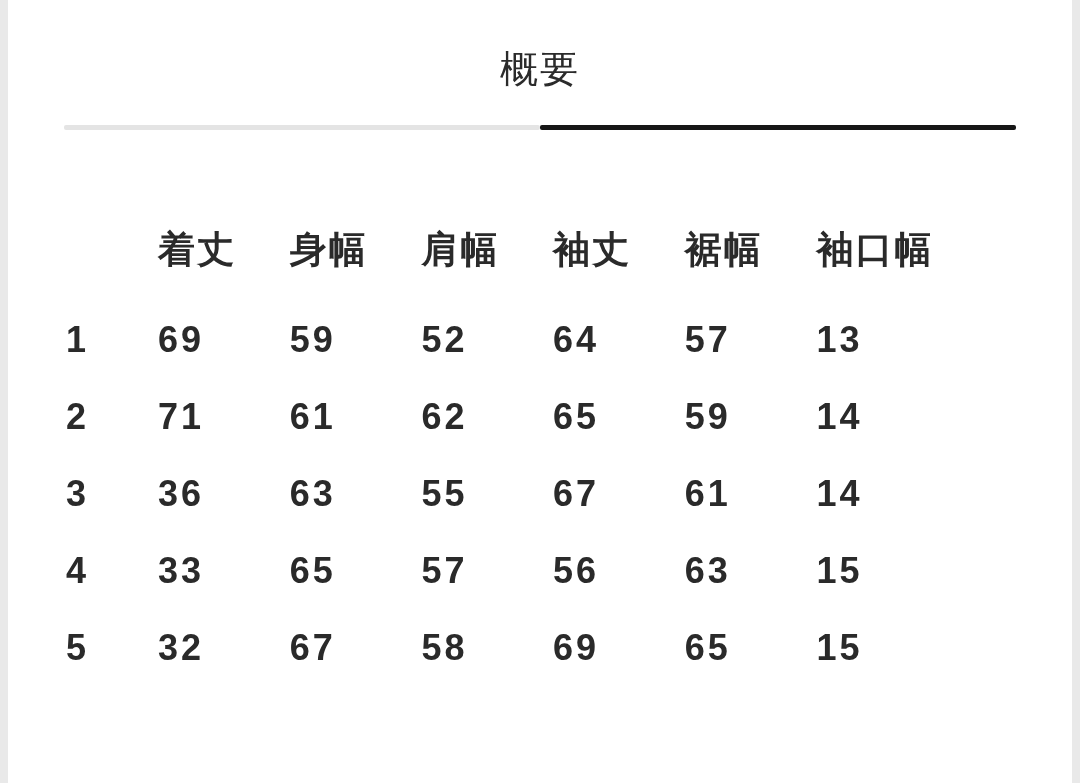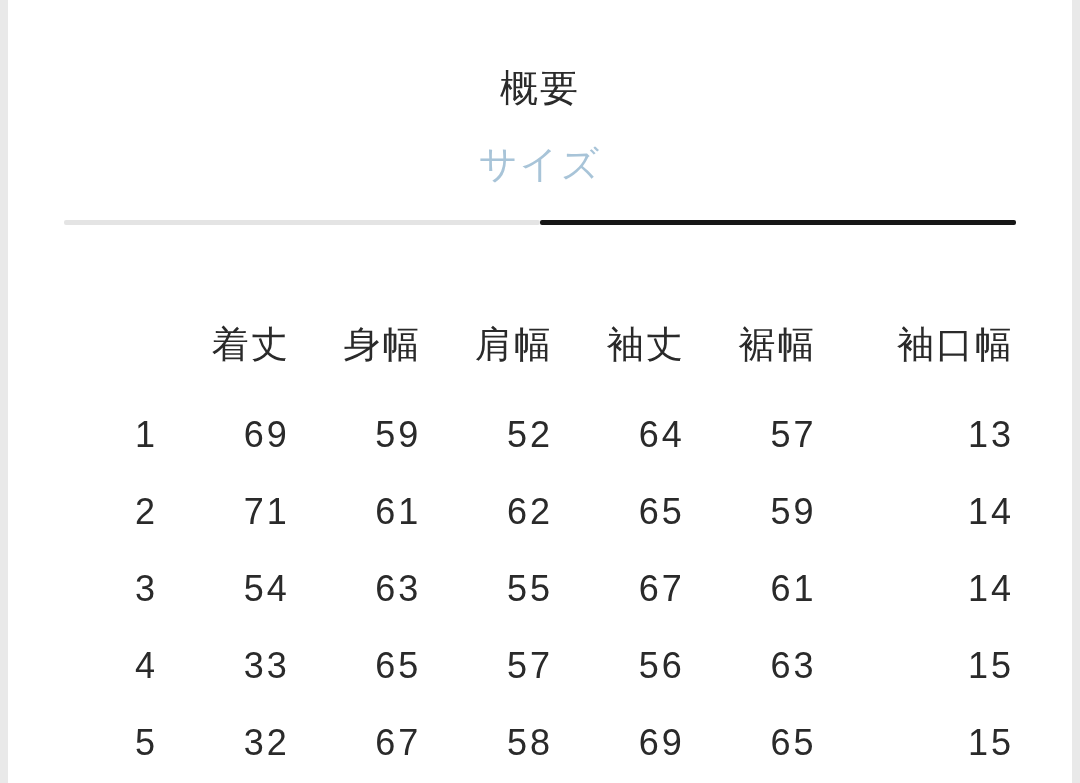--- a/index.html
+++ b/index.html
@@ -35,22 +35,21 @@
     bottom: 0;
     background: #ffffff;
     display: flex;
     flex-direction: column;
   }
 
   
   .tabs {
     display: flex;
     width: 100%;
-    margin-top: 68px;
-    flex-direction: column;
+    margin-top: 49px;
   }
   .tab {
     flex: 1 1 50%;
     text-align: center;
     font-size: 38px;
     line-height: 1.1;
     letter-spacing: 2px;
     padding-bottom: 34px;
     cursor: pointer;
     user-select: none;
@@ -79,22 +78,22 @@
     box-sizing: border-box;
   }
   table.size-table {
     width: 100%;
     border-collapse: collapse;
     font-size: 36px;
     color: #2a2a2a;
   }
   table.size-table th,
   table.size-table td {
-    text-align: right;
-    font-weight: normal;
+    text-align: left;
+    font-weight: bold;
     padding: 0;
     letter-spacing: 3px;
   }
   table.size-table thead th {
     height: 104px;
     vertical-align: middle;
     font-size: 37px;
     letter-spacing: 2px;
   }
   table.size-table thead th.rowhead-col { width: 92px; }
@@ -109,21 +108,20 @@
 </head>
 <body>
 
 <div class="edge left"></div>
 <div class="edge right"></div>
 
 <div class="page">
 
   <div class="tabs">
     <div class="tab inactive">概要</div>
-    <div class="tab active">サイズ</div>
   </div>
 
   <div class="tab-underlines">
     <div class="underline inactive"></div>
     <div class="underline active"></div>
   </div>
 
   <div class="table-wrap">
     <table class="size-table">
       <thead>
@@ -151,21 +149,21 @@
           <td class="row-label">2</td>
           <td>71</td>
           <td>61</td>
           <td>62</td>
           <td>65</td>
           <td>59</td>
           <td>14</td>
         </tr>
         <tr>
           <td class="row-label">3</td>
-          <td>54</td>
+          <td>36</td>
           <td>63</td>
           <td>55</td>
           <td>67</td>
           <td>61</td>
           <td>14</td>
         </tr>
         <tr>
           <td class="row-label">4</td>
           <td>33</td>
           <td>65</td>

